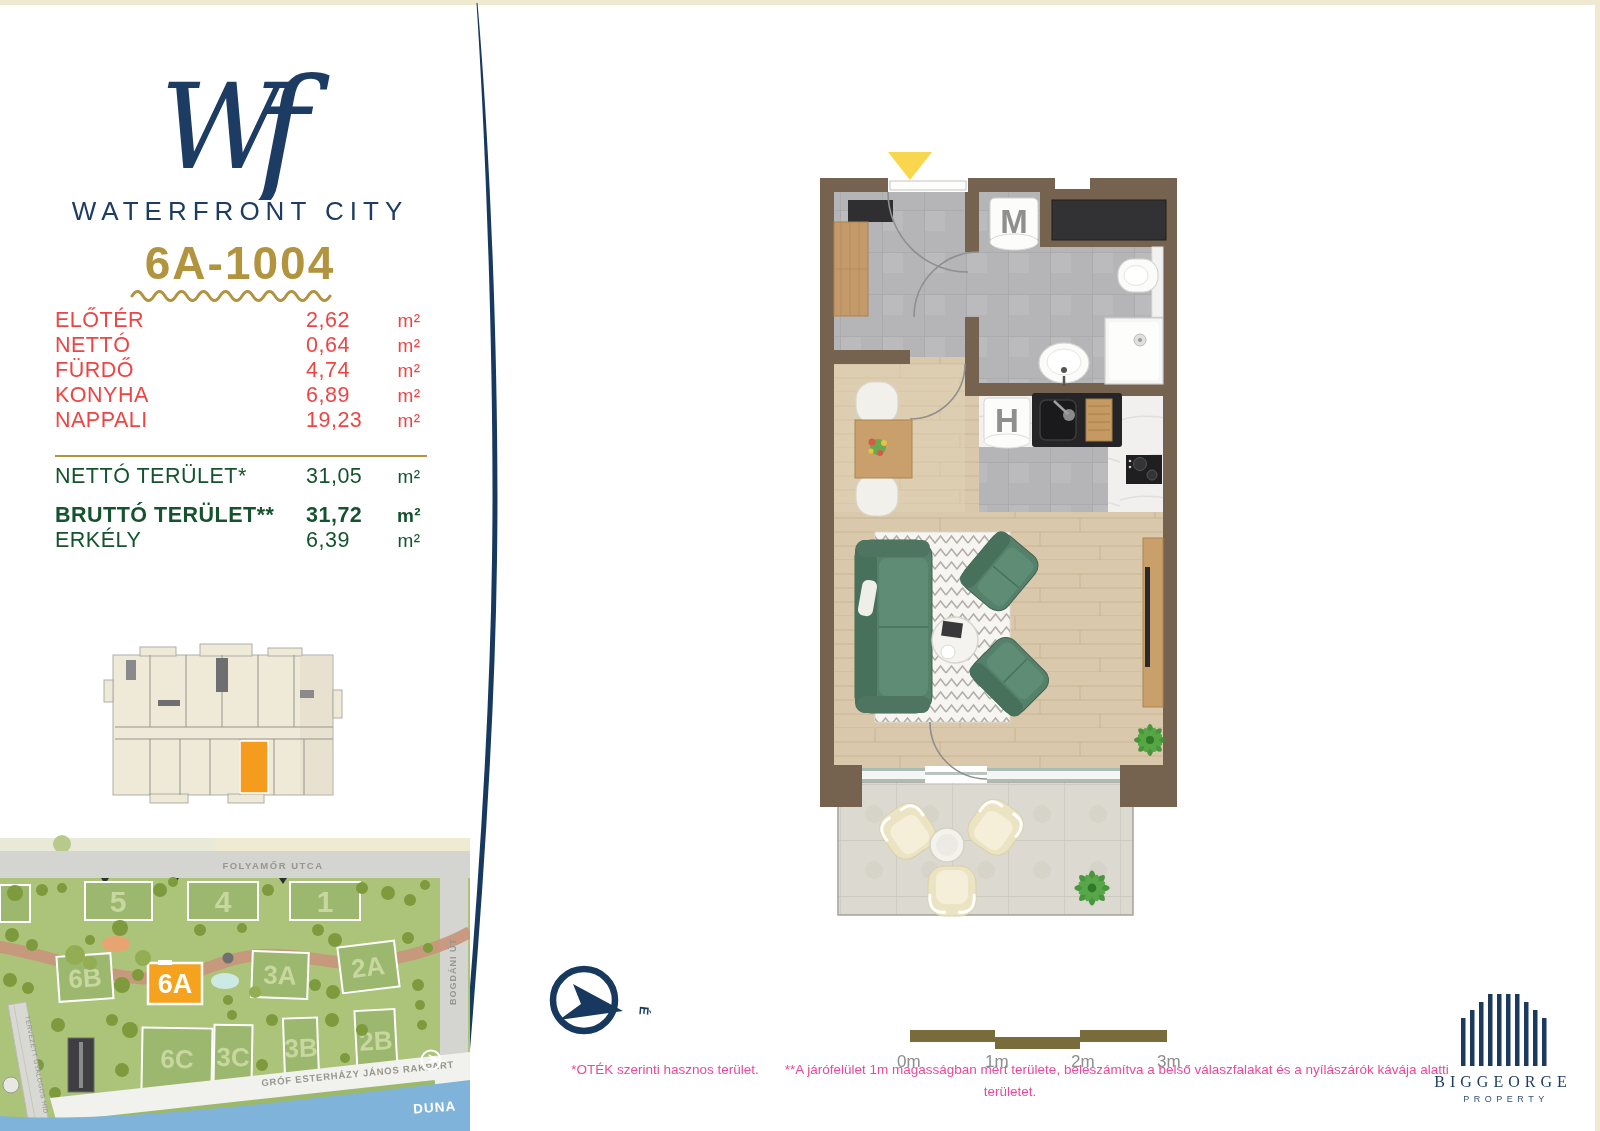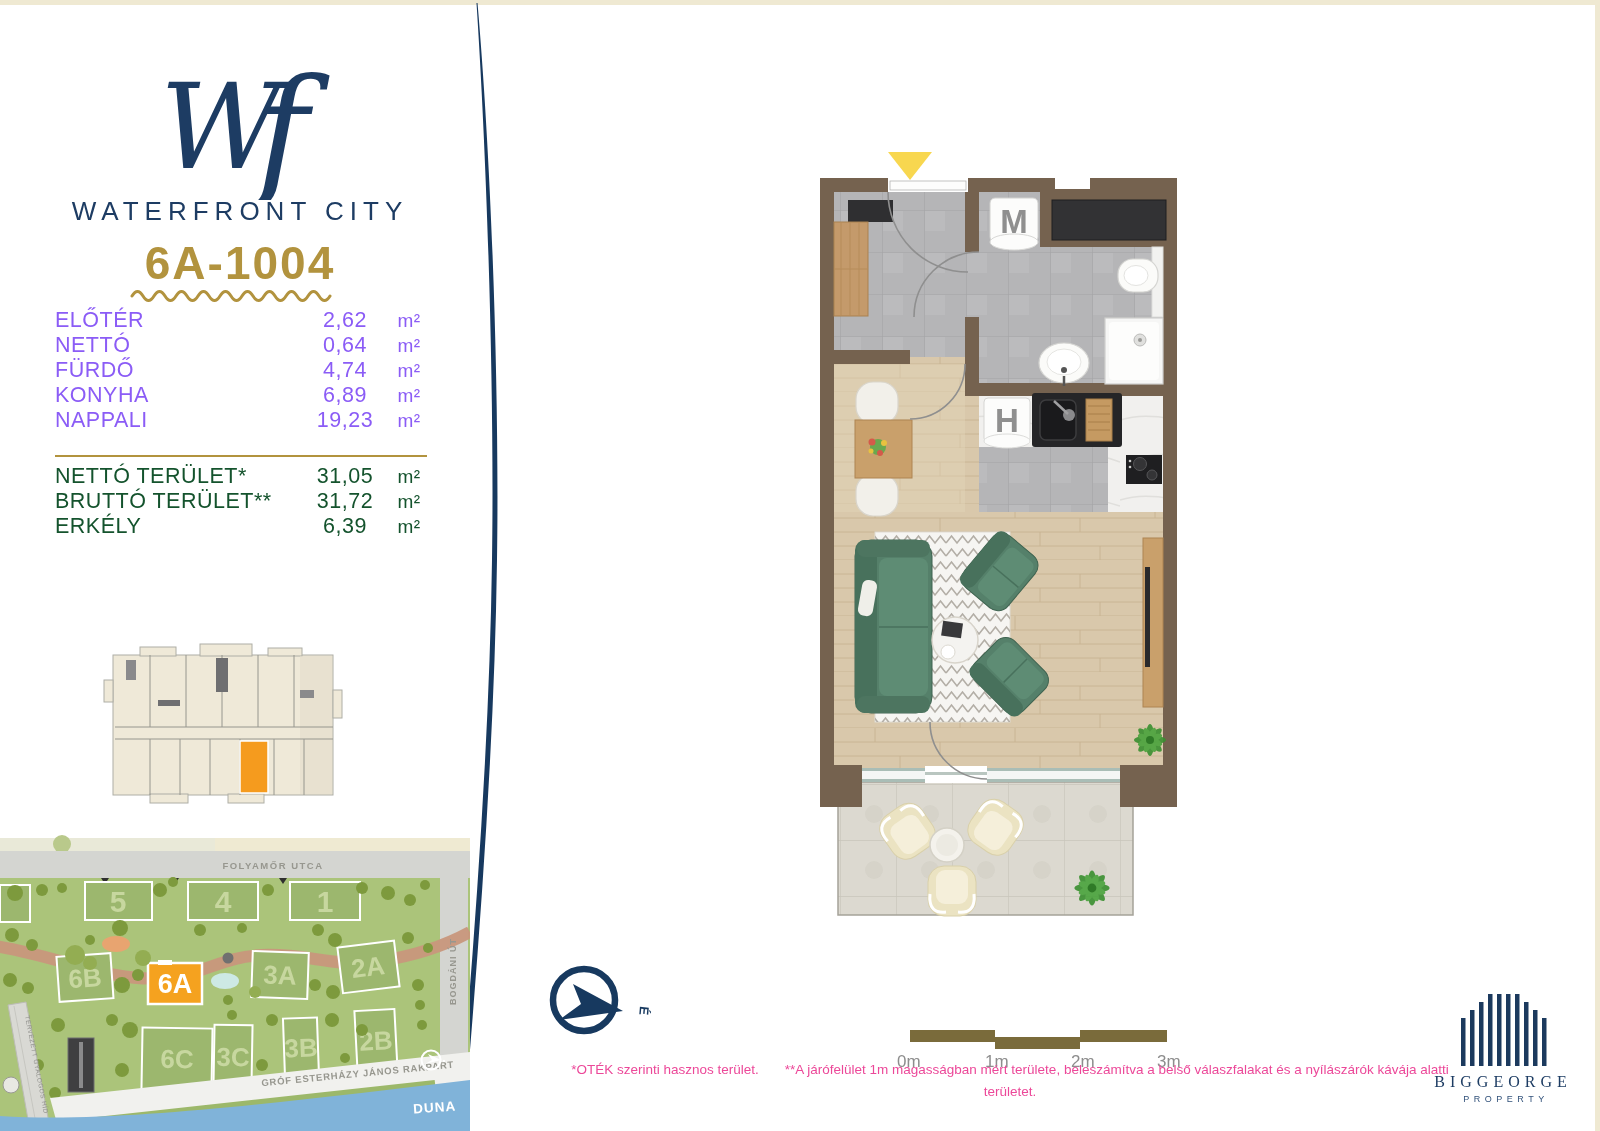--- a/index.html
+++ b/index.html
@@ -8,28 +8,28 @@
   .abs{position:absolute;}
   
   .strip-top{left:0;top:0;width:1600px;height:5px;background:#efe9d2;}
   .strip-right{right:0;top:0;width:5px;height:1131px;background:#efe9d2;}
 
   
   .brand-name{left:60px;top:196px;width:360px;text-align:center;
     color:#1d3c63;font-size:26px;letter-spacing:6px;font-weight:500;}
   .unit-id{left:60px;top:236px;width:360px;text-align:center;
     color:#b2933e;font-size:46px;font-weight:bold;letter-spacing:2px;}
-  .rooms{left:55px;top:308px;width:372px;color:#8b5cf6;}
+  .rooms{left:55px;top:308px;width:372px;color:#ef4444;}
   .row{display:flex;align-items:baseline;font-size:21.5px;line-height:24px;letter-spacing:0.5px;}
   .row .lbl{flex:1;}
-  .row .val{width:78px;text-align:center;}
+  .row .val{width:78px;text-align:left;}
   .row .unit{width:36px;text-align:center;padding-left:7px;font-size:19px;}
   .gold-divider{left:55px;top:455px;width:372px;height:2px;background:#b2933e;}
   .totals{left:55px;top:464px;width:372px;color:#14532d;}
-  .totals .bold{font-weight:normal;}
+  .totals .bold{font-weight:bold;margin-top:14px;}
 
   
   .footer{left:560px;top:1059px;width:900px;text-align:center;color:#ec4899;
     font-size:13.5px;line-height:1.6;}
   .footer .gap{display:inline-block;width:26px;}
   svg{display:block;}
 </style>
 </head>
 <body>
 

